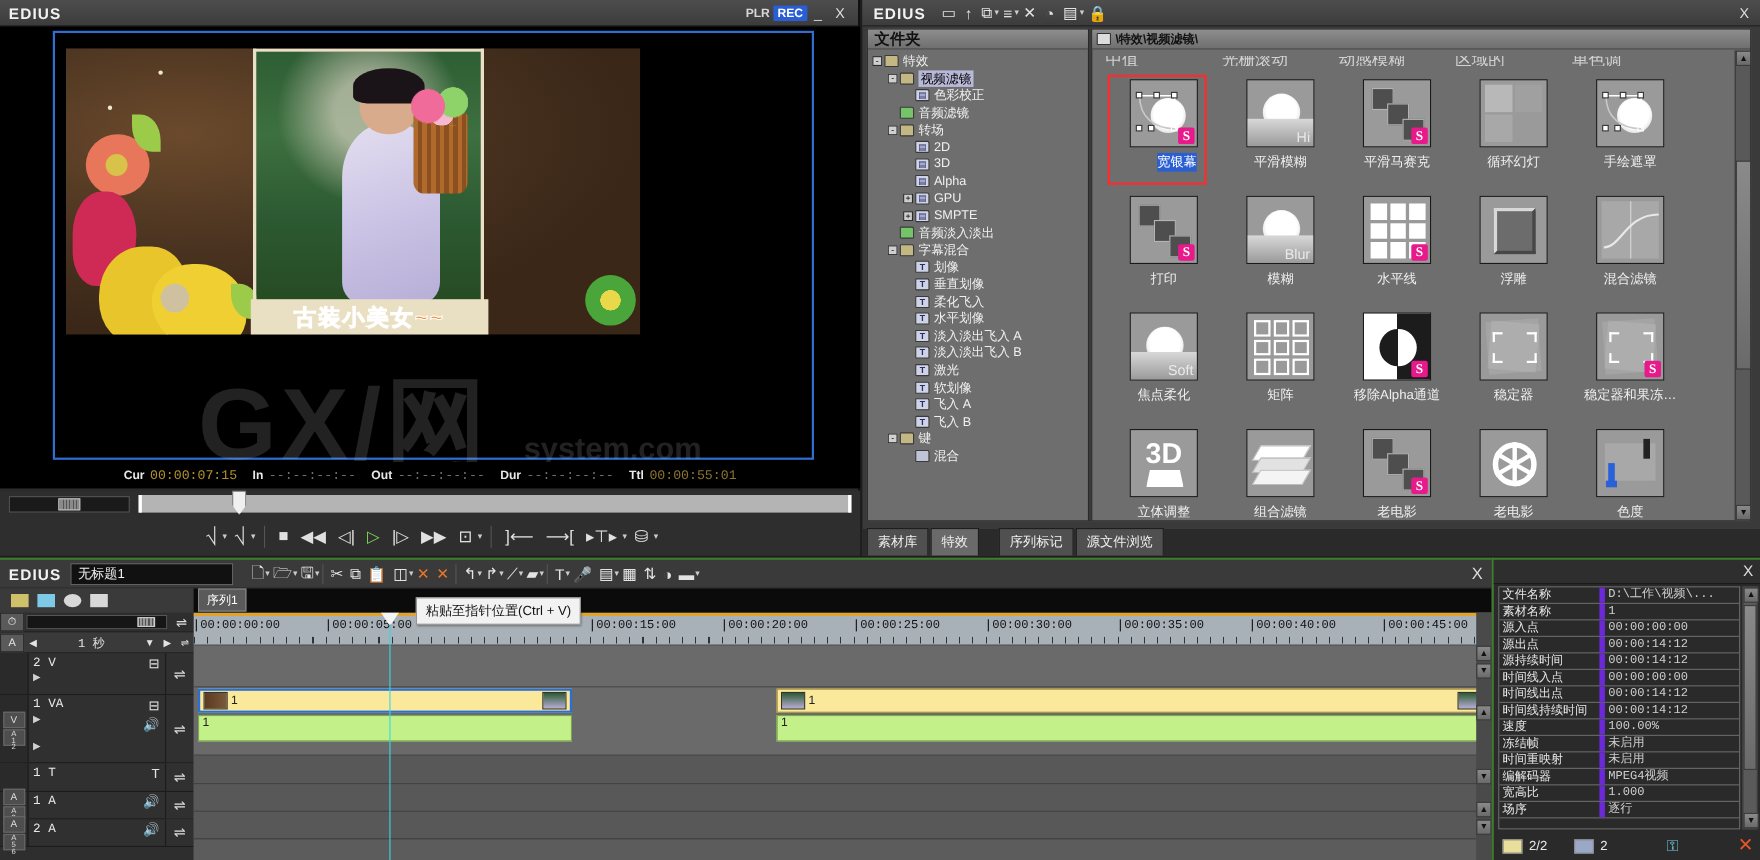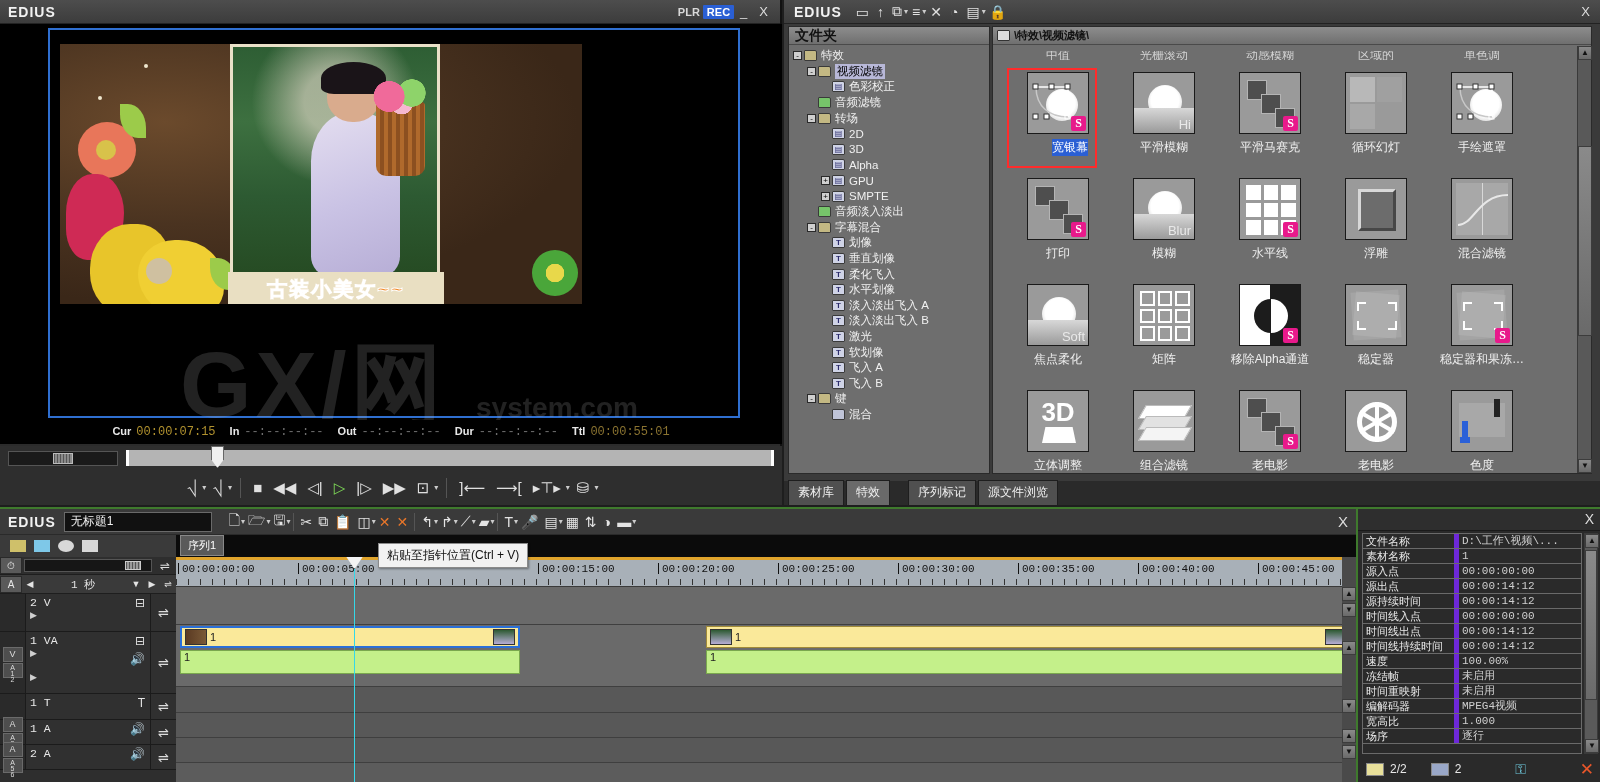--- a/index.html
+++ b/index.html
@@ -225,21 +225,21 @@
     position:absolute; left:0; top:100px; width:14px; height:190px;
     background:linear-gradient(#8a8a8a,#6a6a6a); border:1px solid #3c3c3c;
   }
   #grid-body {
     position:absolute; left:12px; top:19px; right:15px; bottom:0; overflow:hidden;
   }
   .grid-row0 {
     display:flex; gap:0; height:14px; align-items:flex-end; margin-bottom:6px;
   }
   .cut-label {
-    width:106px; text-align:center; font-size:12px; color:#d2d2d2; overflow:hidden;
+    width:106px; text-align:left; font-size:15px; color:#d2d2d2; overflow:hidden;
     height:9px; line-height:8px;
   }
   .grid-rows { display:flex; flex-wrap:wrap; }
   .cell {
     width:106px; height:106px; display:flex; flex-direction:column;
     align-items:center; padding-top:6px; position:relative;
   }
   .thumb {
     width:62px; height:62px; border:1px solid #1a1a1a; position:relative;
     background:#9a9a9a; overflow:hidden;

